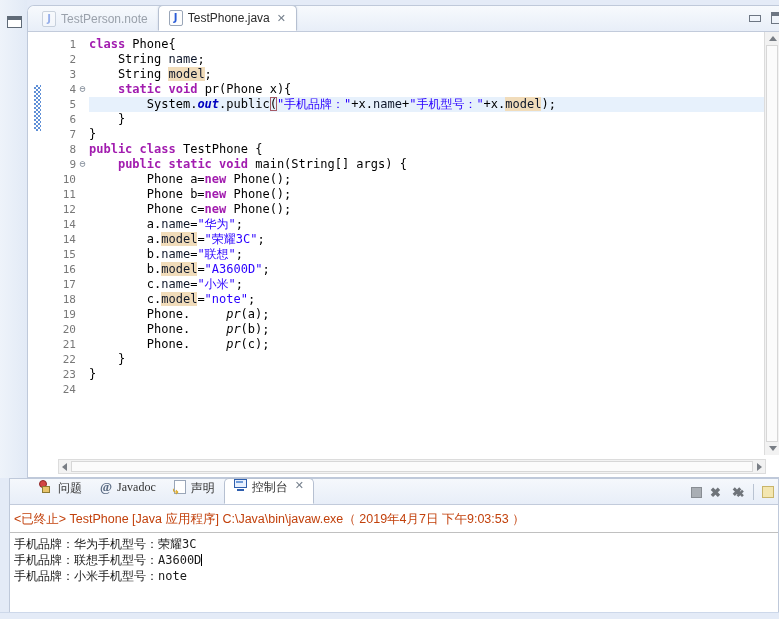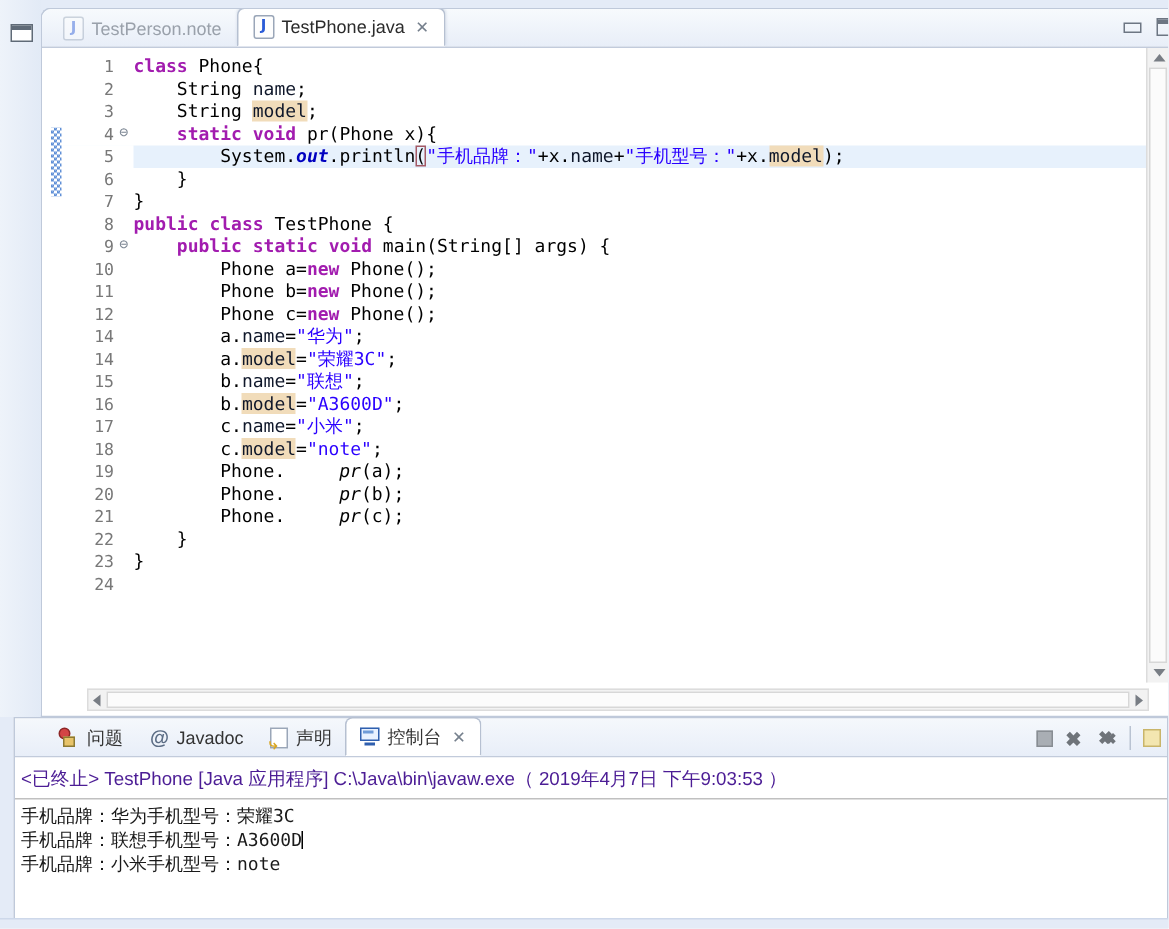--- a/index.html
+++ b/index.html
@@ -51,34 +51,34 @@
   .arr.up{left:4px;top:4px;border-left:4px solid transparent;border-right:4px solid transparent;border-bottom:5px solid #787d84;}
   .arr.down{left:4px;bottom:4px;border-left:4px solid transparent;border-right:4px solid transparent;border-top:5px solid #787d84;}
   .hscroll{position:absolute;left:30px;right:13px;bottom:3px;height:15px;background:#f2f2f2;border:1px solid #dcdcdc;box-sizing:border-box;}
   .hscroll .thumb{position:absolute;top:1px;bottom:1px;left:12px;right:12px;background:#fbfbfb;border:1px solid #d7d7d7;}
   .arr.left{left:3px;top:3px;border-top:4px solid transparent;border-bottom:4px solid transparent;border-right:5px solid #787d84;}
   .arr.right{right:3px;top:3px;border-top:4px solid transparent;border-bottom:4px solid transparent;border-left:5px solid #787d84;}
 
   
   .console-pane{position:absolute;left:9px;top:478px;right:0;height:135px;background:#fff;border:1px solid #bfc9da;box-sizing:border-box;}
   .console-tabbar{position:relative;height:26px;background:linear-gradient(#f5f8fc,#e8eef8);border-bottom:1px solid #c2cbdb;display:flex;align-items:flex-end;padding-left:20px;box-sizing:border-box;}
-  .vtab{display:flex;align-items:center;gap:5px;height:24px;padding:0 9px;font-size:12px;color:#333;border-radius:5px 5px 0 0;}
+  .vtab{display:flex;align-items:flex-start;gap:5px;height:24px;padding:0 9px;font-size:12px;color:#333;border-radius:5px 5px 0 0;font-family:Liberation Serif, serif;}
   .vtab.active{background:#fff;border:1px solid #b6c0d1;border-bottom:1px solid #fff;}
   .console-toolbar{position:absolute;right:4px;top:5px;display:flex;align-items:center;gap:8px;}
   .tb-sep{width:1px;height:16px;background:#b9c3d2;}
   .terminate-icon{width:11px;height:11px;background:#a9aeb4;border:1px solid #888d93;box-sizing:border-box;}
   .x-icon{font-size:13px;font-weight:bold;color:#6f747a;line-height:13px;}
   .xx-icon{position:relative;width:16px;height:14px;}
   .xx-icon span{position:absolute;font-size:12px;font-weight:bold;color:#6f747a;line-height:12px;}
   .xx-icon .x1{left:3px;top:1px;}
   .xx-icon .x2{left:7px;top:3px;font-size:10px;}
   .partial-icon{width:12px;height:12px;background:#f3e6b0;border:1px solid #c9b56a;box-sizing:border-box;}
 
   .console-body{position:absolute;left:0;right:0;top:26px;bottom:0;background:#fff;overflow:hidden;}
-  .console-header{font-family:"Liberation Sans",sans-serif;font-size:12.5px;color:#4c1d95;padding:6px 4px 4px 4px;border-bottom:1px solid #c0c0c0;}
+  .console-header{font-family:"Liberation Sans",sans-serif;font-size:12.5px;color:#c2410c;padding:6px 4px 4px 4px;border-bottom:1px solid #c0c0c0;}
   .console-out{font-family:"DejaVu Sans Mono",monospace;font-size:12px;color:#1a1a1a;line-height:16px;padding:3px 4px;}
   .console-out .oline{height:16px;white-space:pre;}
   .caret{display:inline-block;width:1px;height:12px;background:#000;vertical-align:-2px;}
 
   
   .problems-icon{position:relative;width:14px;height:14px;}
   .problems-icon .p1{position:absolute;left:0;top:0;width:8px;height:8px;border-radius:50%;background:#d34545;border:1px solid #8d2626;box-sizing:border-box;}
   .problems-icon .p2{position:absolute;left:3px;top:6px;width:8px;height:7px;background:#e8c46a;border:1px solid #8d7a33;box-sizing:border-box;}
   .javadoc-icon{font-size:13px;color:#5b6c84;font-weight:bold;line-height:14px;}
   .decl-icon{position:relative;width:12px;height:14px;background:#fff;border:1px solid #9aa6b8;box-sizing:border-box;}
@@ -135,21 +135,21 @@
             <span class="code"><span>    String </span><span class="tk-f tk-occ">model</span><span>;</span></span>
           </div>
           <div class="code-row">
             <span class="ln">4</span>
             <span class="fold">⊖</span>
             <span class="code"><span>    </span><span class="tk-k">static</span><span> </span><span class="tk-k">void</span><span> pr(Phone x){</span></span>
           </div>
           <div class="code-row cur">
             <span class="ln">5</span>
             <span class="fold"></span>
-            <span class="code"><span>        System.</span><span class="tk-sf">out</span><span>.println</span><span class="tk-b">(</span><span class="tk-s">"手机品牌："</span><span>+x.</span><span class="tk-f">name</span><span>+</span><span class="tk-s">"手机型号："</span><span>+x.</span><span class="tk-f tk-occ">model</span><span>);</span></span>
+            <span class="code"><span>        System.</span><span class="tk-sf">out</span><span>.public</span><span class="tk-b">(</span><span class="tk-s">"手机品牌："</span><span>+x.</span><span class="tk-f">name</span><span>+</span><span class="tk-s">"手机型号："</span><span>+x.</span><span class="tk-f tk-occ">model</span><span>);</span></span>
           </div>
           <div class="code-row">
             <span class="ln">6</span>
             <span class="fold"></span>
             <span class="code"><span>    }</span></span>
           </div>
           <div class="code-row">
             <span class="ln">7</span>
             <span class="fold"></span>
             <span class="code"><span>}</span></span>

